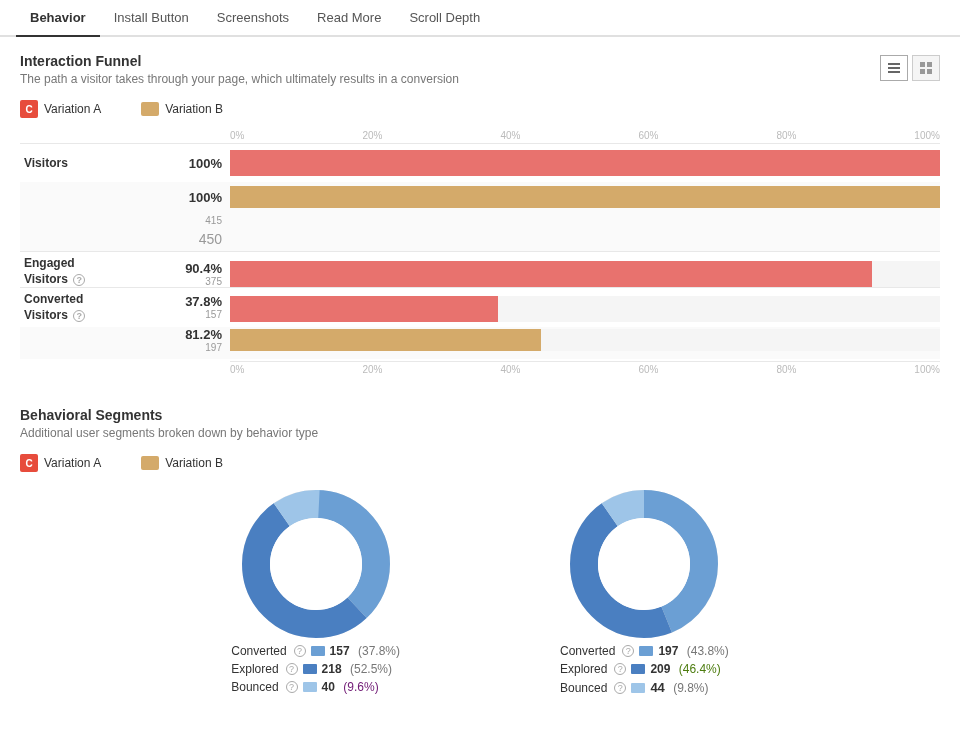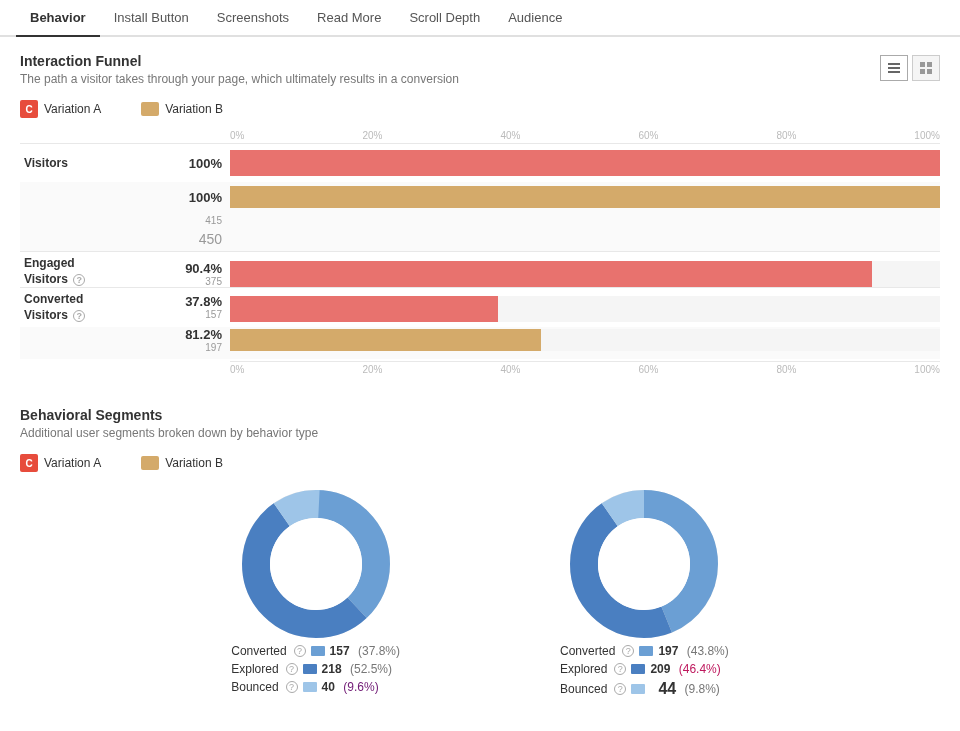--- a/index.html
+++ b/index.html
@@ -40,21 +40,20 @@
 </head>
 <body>
 
 <nav>
   <div style="display:flex; border-bottom: 2px solid #e0e0e0; padding: 0 16px;">
     <a class="nav-item active">Behavior</a>
     <a class="nav-item">Install Button</a>
     <a class="nav-item">Screenshots</a>
     <a class="nav-item">Read More</a>
     <a class="nav-item">Scroll Depth</a>
-    <a class="nav-item">Audience</a>
   </div>
 </nav>
 
 <div class="section relative">
   <div style="display:flex; justify-content:space-between; align-items:flex-start;">
     <div>
       <div class="section-title">Interaction Funnel</div>
       <div class="section-subtitle">The path a visitor takes through your page, which ultimately results in a conversion</div>
     </div>
     <div style="display:flex; gap:4px; margin-top:2px;">
@@ -265,26 +264,26 @@
           <span class="info-icon">?</span>
           <div class="donut-legend-swatch" style="background:#6b9fd4;"></div>
           <span style="font-weight:700;font-size:12px;">197</span>
           <span style="color:#777;font-size:12px;">&nbsp;(43.8%)</span>
         </div>
         <div class="donut-legend-row">
           <span style="font-size:12px;">Explored</span>
           <span class="info-icon">?</span>
           <div class="donut-legend-swatch" style="background:#4a7fc1;"></div>
           <span style="font-weight:700;font-size:12px;">209</span>
-          <span style="color:#be185d;font-size:12px;">&nbsp;(46.4%)</span>
+          <span style="color:#4d7c0f;font-size:12px;">&nbsp;(46.4%)</span>
         </div>
         <div class="donut-legend-row">
           <span style="font-size:12px;">Bounced</span>
           <span class="info-icon">?</span>
           <div class="donut-legend-swatch" style="background:#9ec5e8;"></div>
-          <span style="font-weight:700;font-size:16px;margin-left:8px;">44</span>
+          <span style="font-weight:700;font-size:13px;">44</span>
           <span style="color:#777;font-size:12px;">&nbsp;(9.8%)</span>
         </div>
       </div>
     </div>
 
   </div>
 </div>
 
 </body></html>

